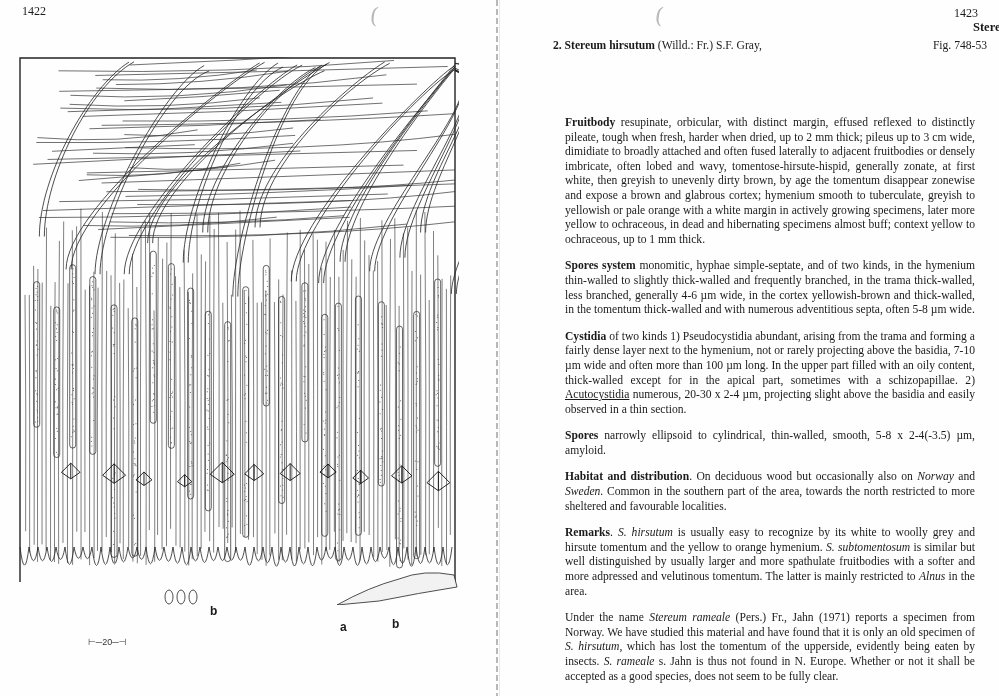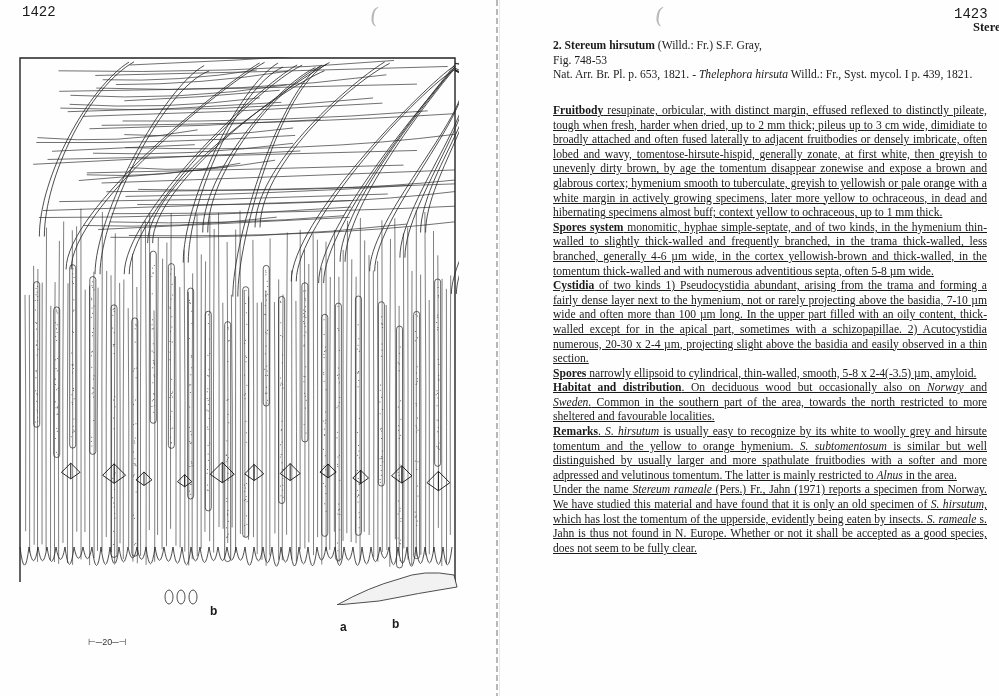--- a/index.html
+++ b/index.html
@@ -10,44 +10,44 @@
   .spread { position: absolute; left: 0; top: 0; width: 999px; height: 696px; background: #fdfdfd; }
   .page-left { position: absolute; left: 0; top: 0; width: 500px; height: 696px; background: #fefefe; }
   .page-right { position: absolute; left: 500px; top: 0; width: 499px; height: 696px; background: #fefefe; }
   .gutter-left { position: absolute; left: 496px; top: 0; width: 2px; height: 696px;
     background: repeating-linear-gradient(to bottom, #9a9a9a 0 6px, transparent 6px 9px); opacity: .7; }
   .gutter-right { position: absolute; left: 499px; top: 0; width: 1px; height: 696px; background: #e9e9e9; }
   .mark { position: absolute; color: #b8b8b8; font-size: 22px; font-family: "DejaVu Serif", serif; transform: rotate(8deg); }
   .mark-left { left: 370px; top: 3px; }
   .mark-right { left: 655px; top: 3px; }
 
-  .page-number { position: absolute; font-size: 14px; font-family: Liberation Mono, monospace; }
+  .page-number { position: absolute; font-size: 12px; }
   .pn-left { left: 22px; top: 4px; }
   .pn-right { left: 954px; top: 6px; }
   .running-head { position: absolute; left: 933px; top: 20px; font-weight: bold; font-size: 12.5px; margin-left: 40px; }
 
   
   .figure { position: absolute; left: 19px; top: 57px; width: 440px; height: 548px; }
   .figure svg { position: absolute; left: 0; top: 0; }
   .fig-label { position: absolute; font-family: "Liberation Sans", "DejaVu Sans", sans-serif; font-weight: bold; font-size: 12px; }
   .fig-label-b1 { left: 210px; top: 604px; }
   .fig-label-a { left: 340px; top: 620px; }
   .fig-label-b2 { left: 392px; top: 617px; }
   .scale-bar { position: absolute; left: 88px; top: 637px; font-family: "Liberation Sans", sans-serif; font-size: 9px; color: #333; }
   .caption { position: absolute; left: 17px; top: 646px; width: 420px; font-size: 11px; line-height: 12.2px; }
   .caption i { font-style: italic; }
 
   
   .text { position: absolute; left: 553px; width: 434px; font-size: 11.6px; line-height: 14.6px; text-align: justify; }
   .entry-head { top: 39px; }
-  .entry-head .row1 { display: flex; justify-content: space-between; flex-direction: column; }
+  .entry-head .row1 { display: flex; justify-content: space-between; }
   .b { font-weight: bold; }
   .i { font-style: italic; }
   .body { top: 104px; }
-  .body p { margin: 0; text-align: justify; text-decoration: underline; }
+  .body p { margin: 12px; text-align: justify; }
   .u { text-decoration: underline; }
 </style>
 </head>
 <body>
 
 <div class="spread">
 
   <div class="page-left"></div>
   <div class="page-number pn-left">1422</div>
   <div class="mark mark-left">(</div>
@@ -903,23 +903,20 @@
   <div class="running-head">Stereum</div>
 
   <div class="text entry-head">
     <div class="row1">
       <span>
         <span class="b">2. Stereum hirsutum</span>
         <span>(Willd.: Fr.) S.F. Gray,</span>
       </span>
       <span>Fig. 748-53</span>
     </div>
-    <div>
-      <span>Nat. Arr. Br. Pl. p. 653, 1821. - </span><span class="i">Thelephora hirsuta</span><span> Willd.: Fr., Syst. mycol. I p. 439, 1821.</span>
-    </div>
   </div>
 
   <div class="text body">
     <p>
       <span class="b">Fruitbody</span><span> resupinate, orbicular, with distinct margin, effused reflexed to distinctly pileate, tough when fresh, harder when dried, up to 2 mm thick; pileus up to 3 cm wide, dimidiate to broadly attached and often fused laterally to adjacent fruitbodies or densely imbricate, often lobed and wavy, tomentose-hirsute-hispid, generally zonate, at first white, then greyish to unevenly dirty brown, by age the tomentum disappear zonewise and expose a brown and glabrous cortex; hymenium smooth to tuberculate, greyish to yellowish or pale orange with a white margin in actively growing specimens, later more yellow to ochraceous, in dead and hibernating specimens almost buff; context yellow to ochraceous, up to 1 mm thick.</span>
     </p>
     <p>
       <span class="b">Spores system</span><span> monomitic, hyphae simple-septate, and of two kinds, in the hymenium thin-walled to slightly thick-walled and frequently branched, in the trama thick-walled, less branched, generally 4-6 µm wide, in the cortex yellowish-brown and thick-walled, in the tomentum thick-walled and with numerous adventitious septa, often 5-8 µm wide.</span>
     </p>
     <p>

